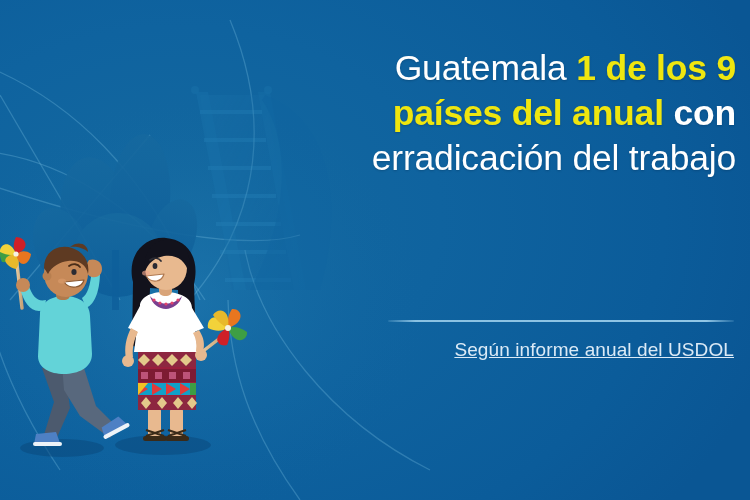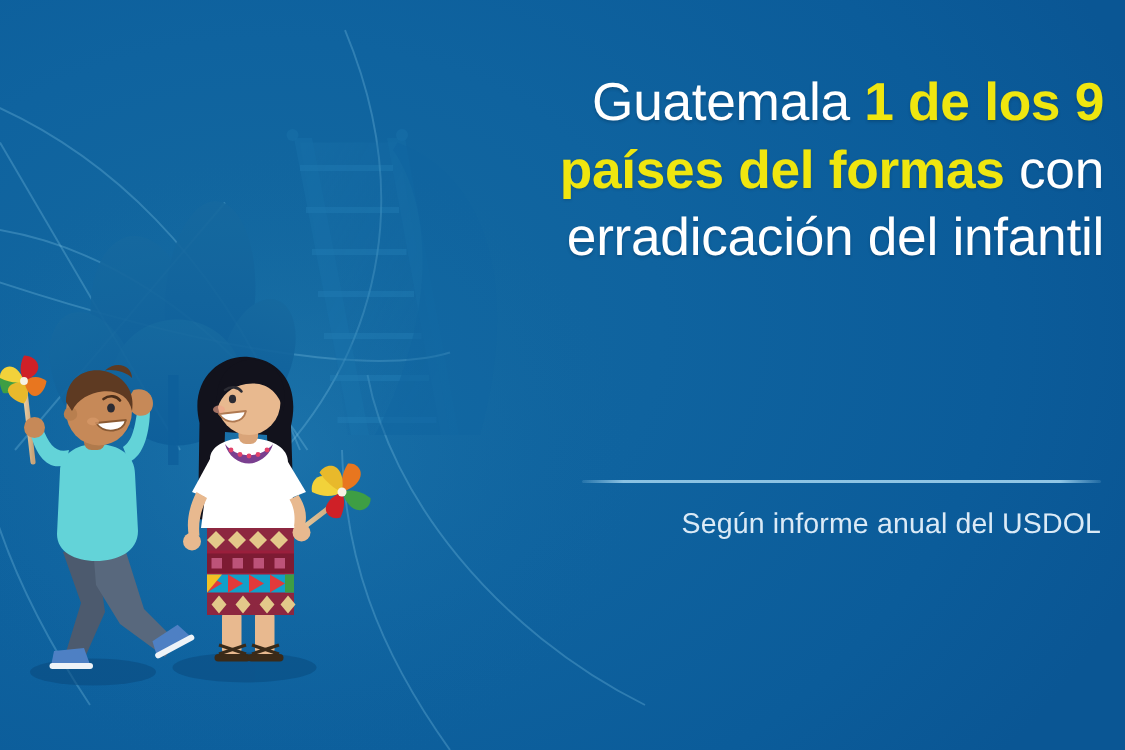--- a/index.html
+++ b/index.html
@@ -31,38 +31,38 @@
     width:560px;
     text-align:right;
     color:#ffffff;
     font-size:35.5px;
     line-height:45px;
     letter-spacing:-0.2px;
     font-weight:400;
     text-shadow:0 1px 2px rgba(0,30,60,.25);
   }
   .headline .ln{display:block;white-space:nowrap;}
-  .hl-b{font-weight:400;}
+  .hl-b{font-weight:700;}
   .hl-y{color:#efe60f;font-weight:700;}
 
   
   .divider{
     position:absolute;left:388px;top:320px;width:346px;height:2px;
     background:linear-gradient(to right, rgba(150,205,235,.15), rgba(160,210,238,.85) 8%, rgba(160,210,238,.9) 92%, rgba(150,205,235,.15));
     border-radius:2px;
   }
 
   
   .source{
     position:absolute;right:16px;top:336px;width:560px;
     text-align:right;color:#dbeaf6;
     font-size:19px;line-height:27px;font-weight:300;
     letter-spacing:.1px;
   }
-  .source .ln{display:block;white-space:nowrap;}
+  .source .ln{display:block;white-space:nowrap;text-decoration:underline;}
 </style>
 </head>
 <body>
 
 <div class="poster">
 
   <div class="bg-art">
     <svg viewBox="0 0 750 500" xmlns="http://www.w3.org/2000/svg" aria-hidden="true">
       <defs>
         <linearGradient id="gSlide" x1="0" y1="0" x2="1" y2="1">
@@ -270,22 +270,22 @@
         <ellipse cx="155" cy="36" rx="2.4" ry="2.9" fill="#2b2b33"></ellipse>
         <path d="M150 30 C 154 27 159 28 161 31" stroke="#2b2b33" stroke-width="1.7" fill="none" stroke-linecap="round"></path>
         <path d="M146 46 C 152 54 162 52 164 44 Z" fill="#ffffff" stroke="#b07a52" stroke-width="1.2" stroke-linejoin="round"></path>
         <ellipse cx="146" cy="43" rx="4" ry="2.6" fill="#f0a58a" opacity=".65"></ellipse>
       </g>
     </svg>
   </div>
 
   <div class="headline">
     <span class="ln"><span>Guatemala </span><span class="hl-y">1 de los 9</span></span>
-    <span class="ln"><span class="hl-y">países del formas </span><span class="hl-b">con</span></span>
-    <span class="ln">erradicación del infantil</span>
+    <span class="ln"><span class="hl-y">países del anual </span><span class="hl-b">con</span></span>
+    <span class="ln">erradicación del trabajo</span>
   </div>
 
   <div class="divider"></div>
 
   <div class="source">
     <span class="ln">Según informe anual del USDOL</span>
   </div>
 
 </div>
 

